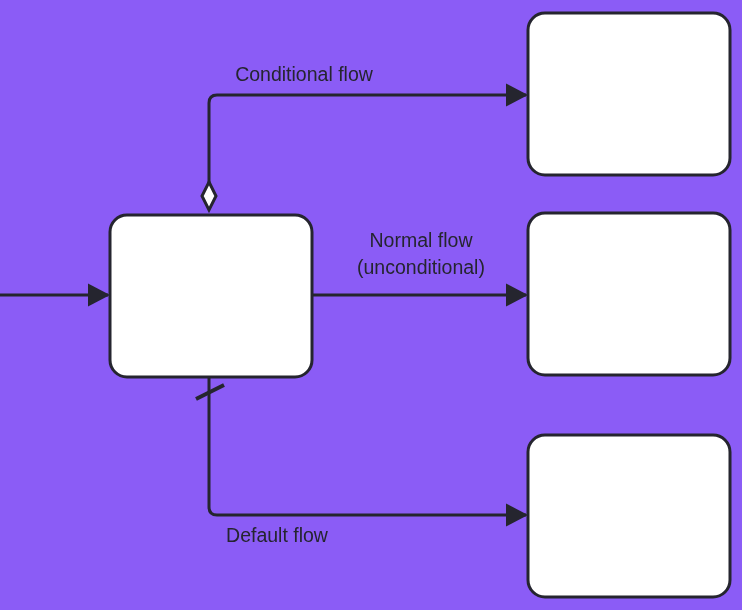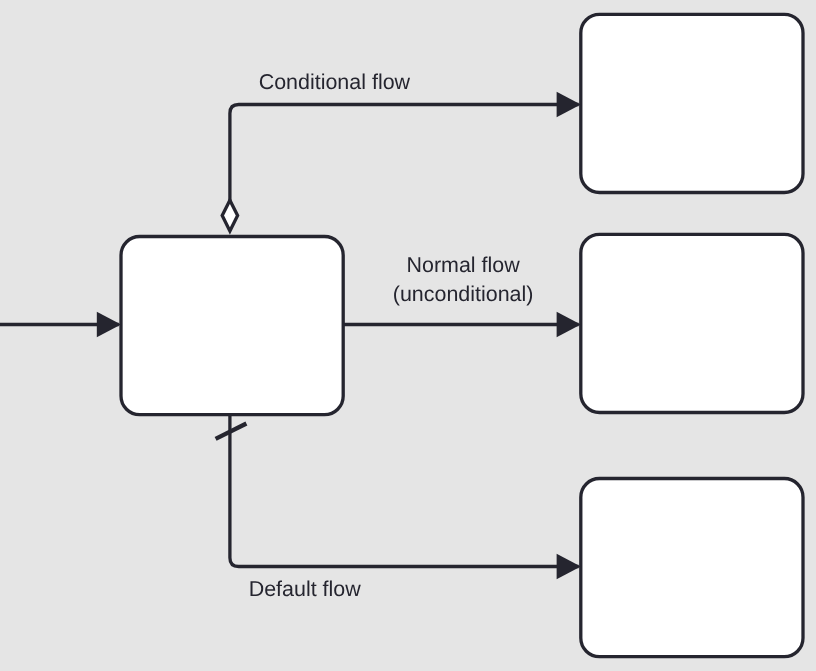--- a/index.html
+++ b/index.html
@@ -7,21 +7,21 @@
     padding: 0;
     background: #ffffff;
   }
   body {
     font-family: "Liberation Sans", sans-serif;
   }
   #diagram-canvas {
     position: relative;
     width: 742px;
     height: 610px;
-    background: #e5e5e5;
+    background: #8b5cf6;
     overflow: hidden;
   }
   #diagram-svg {
     position: absolute;
     top: 0;
     left: 0;
     width: 742px;
     height: 610px;
   }
   .flow-label {

